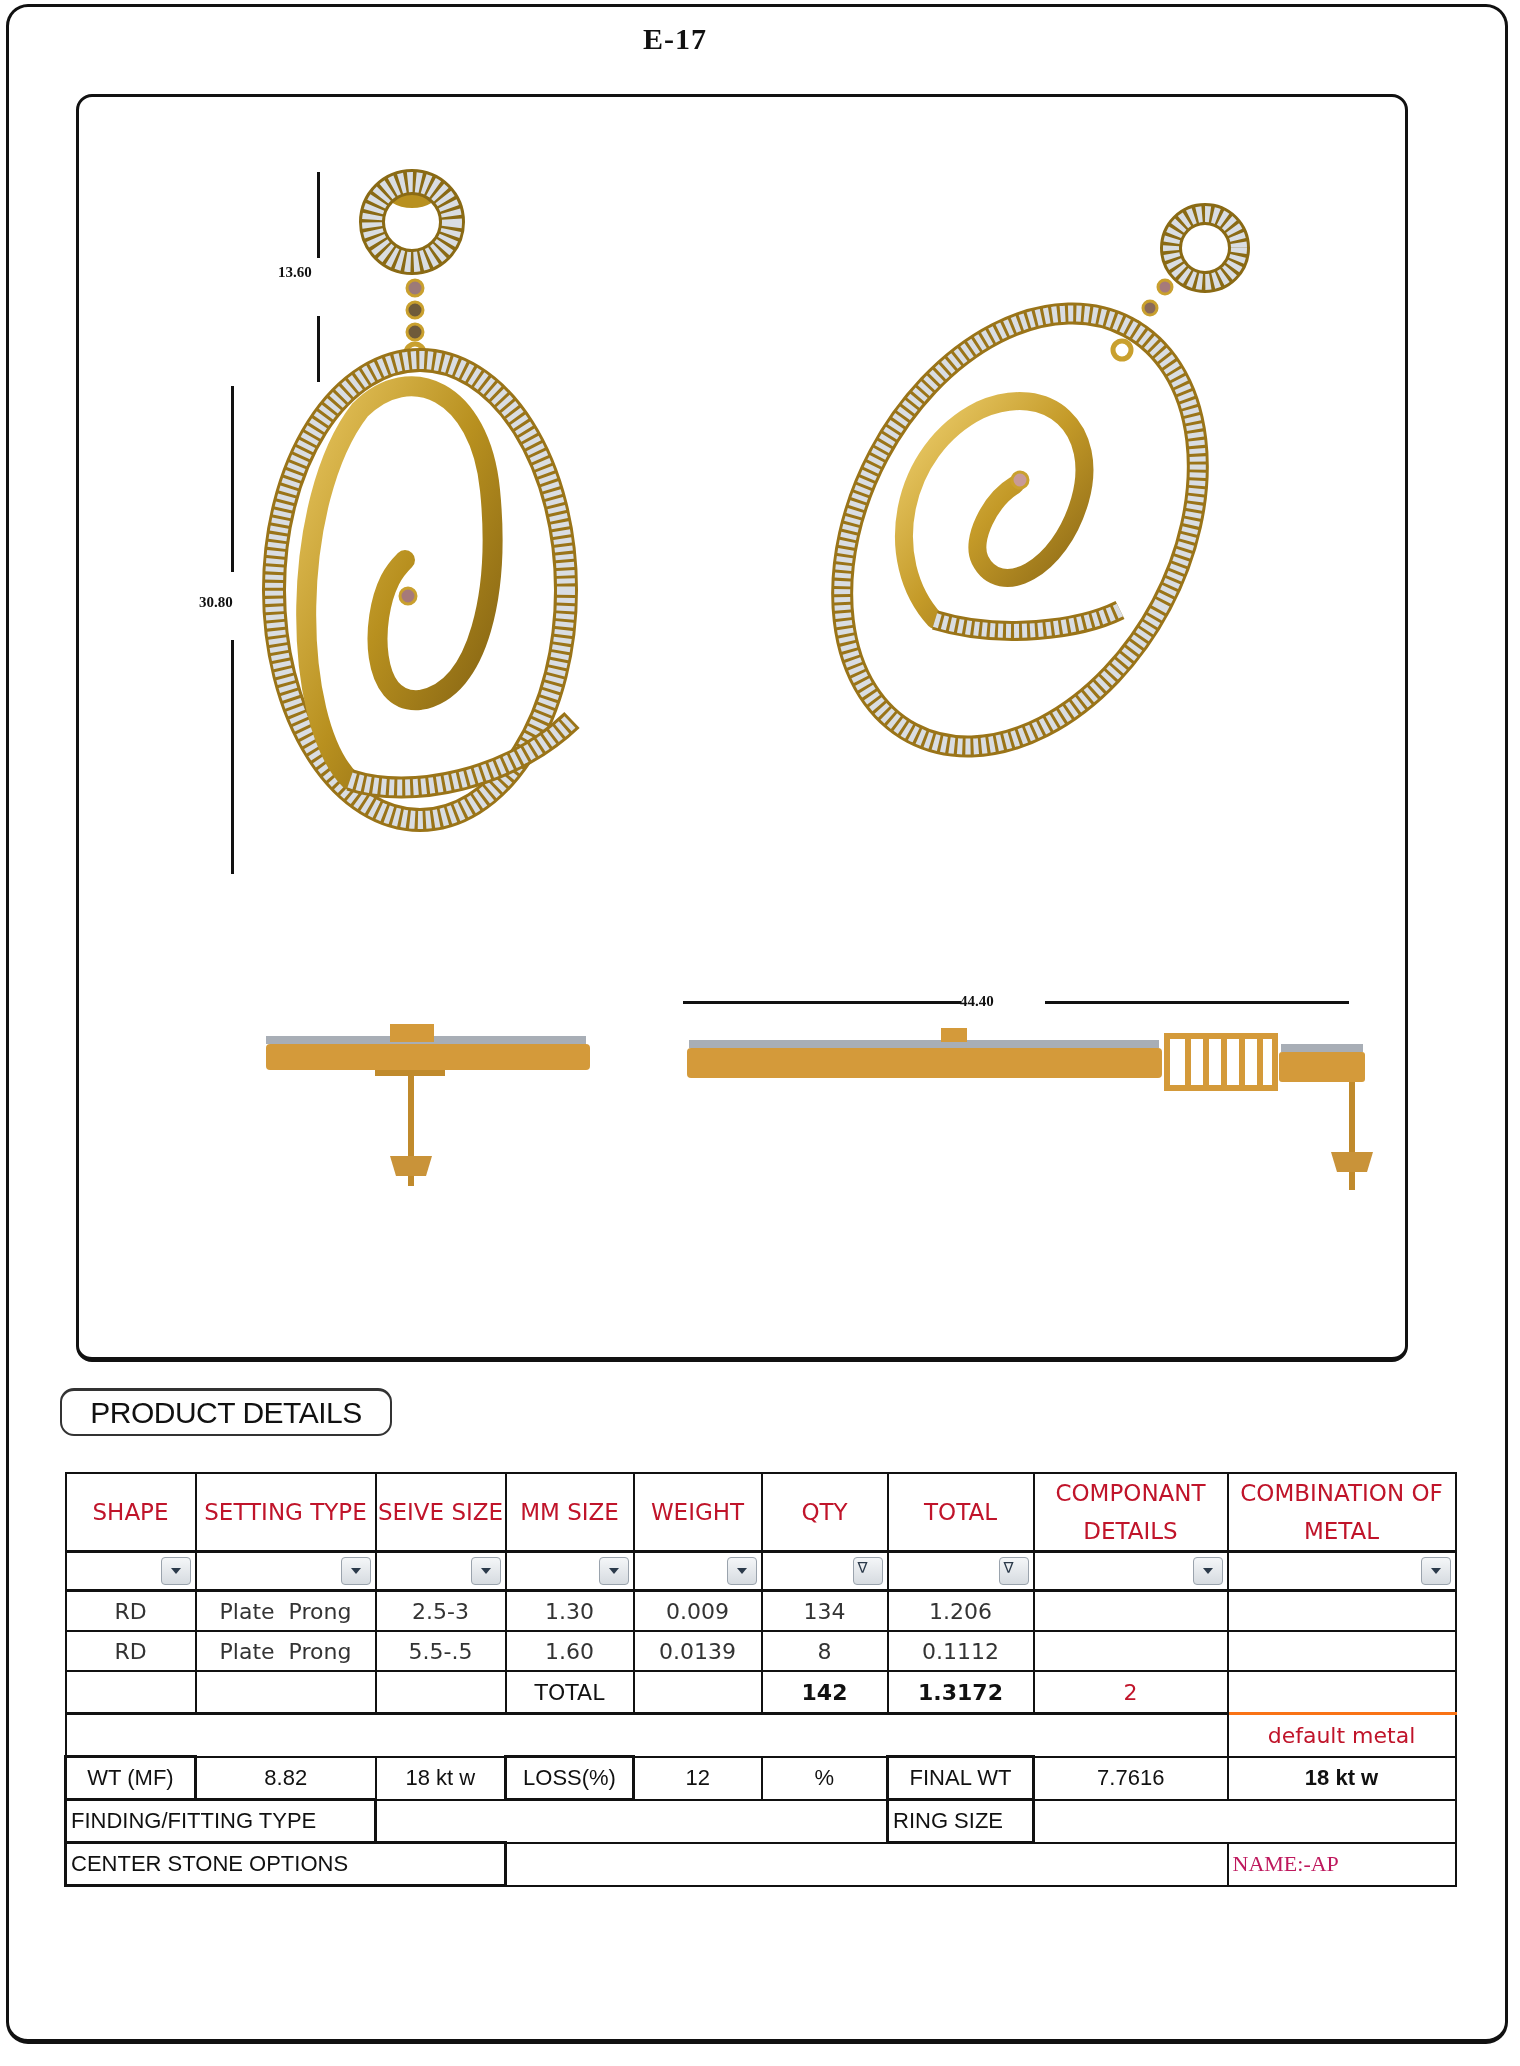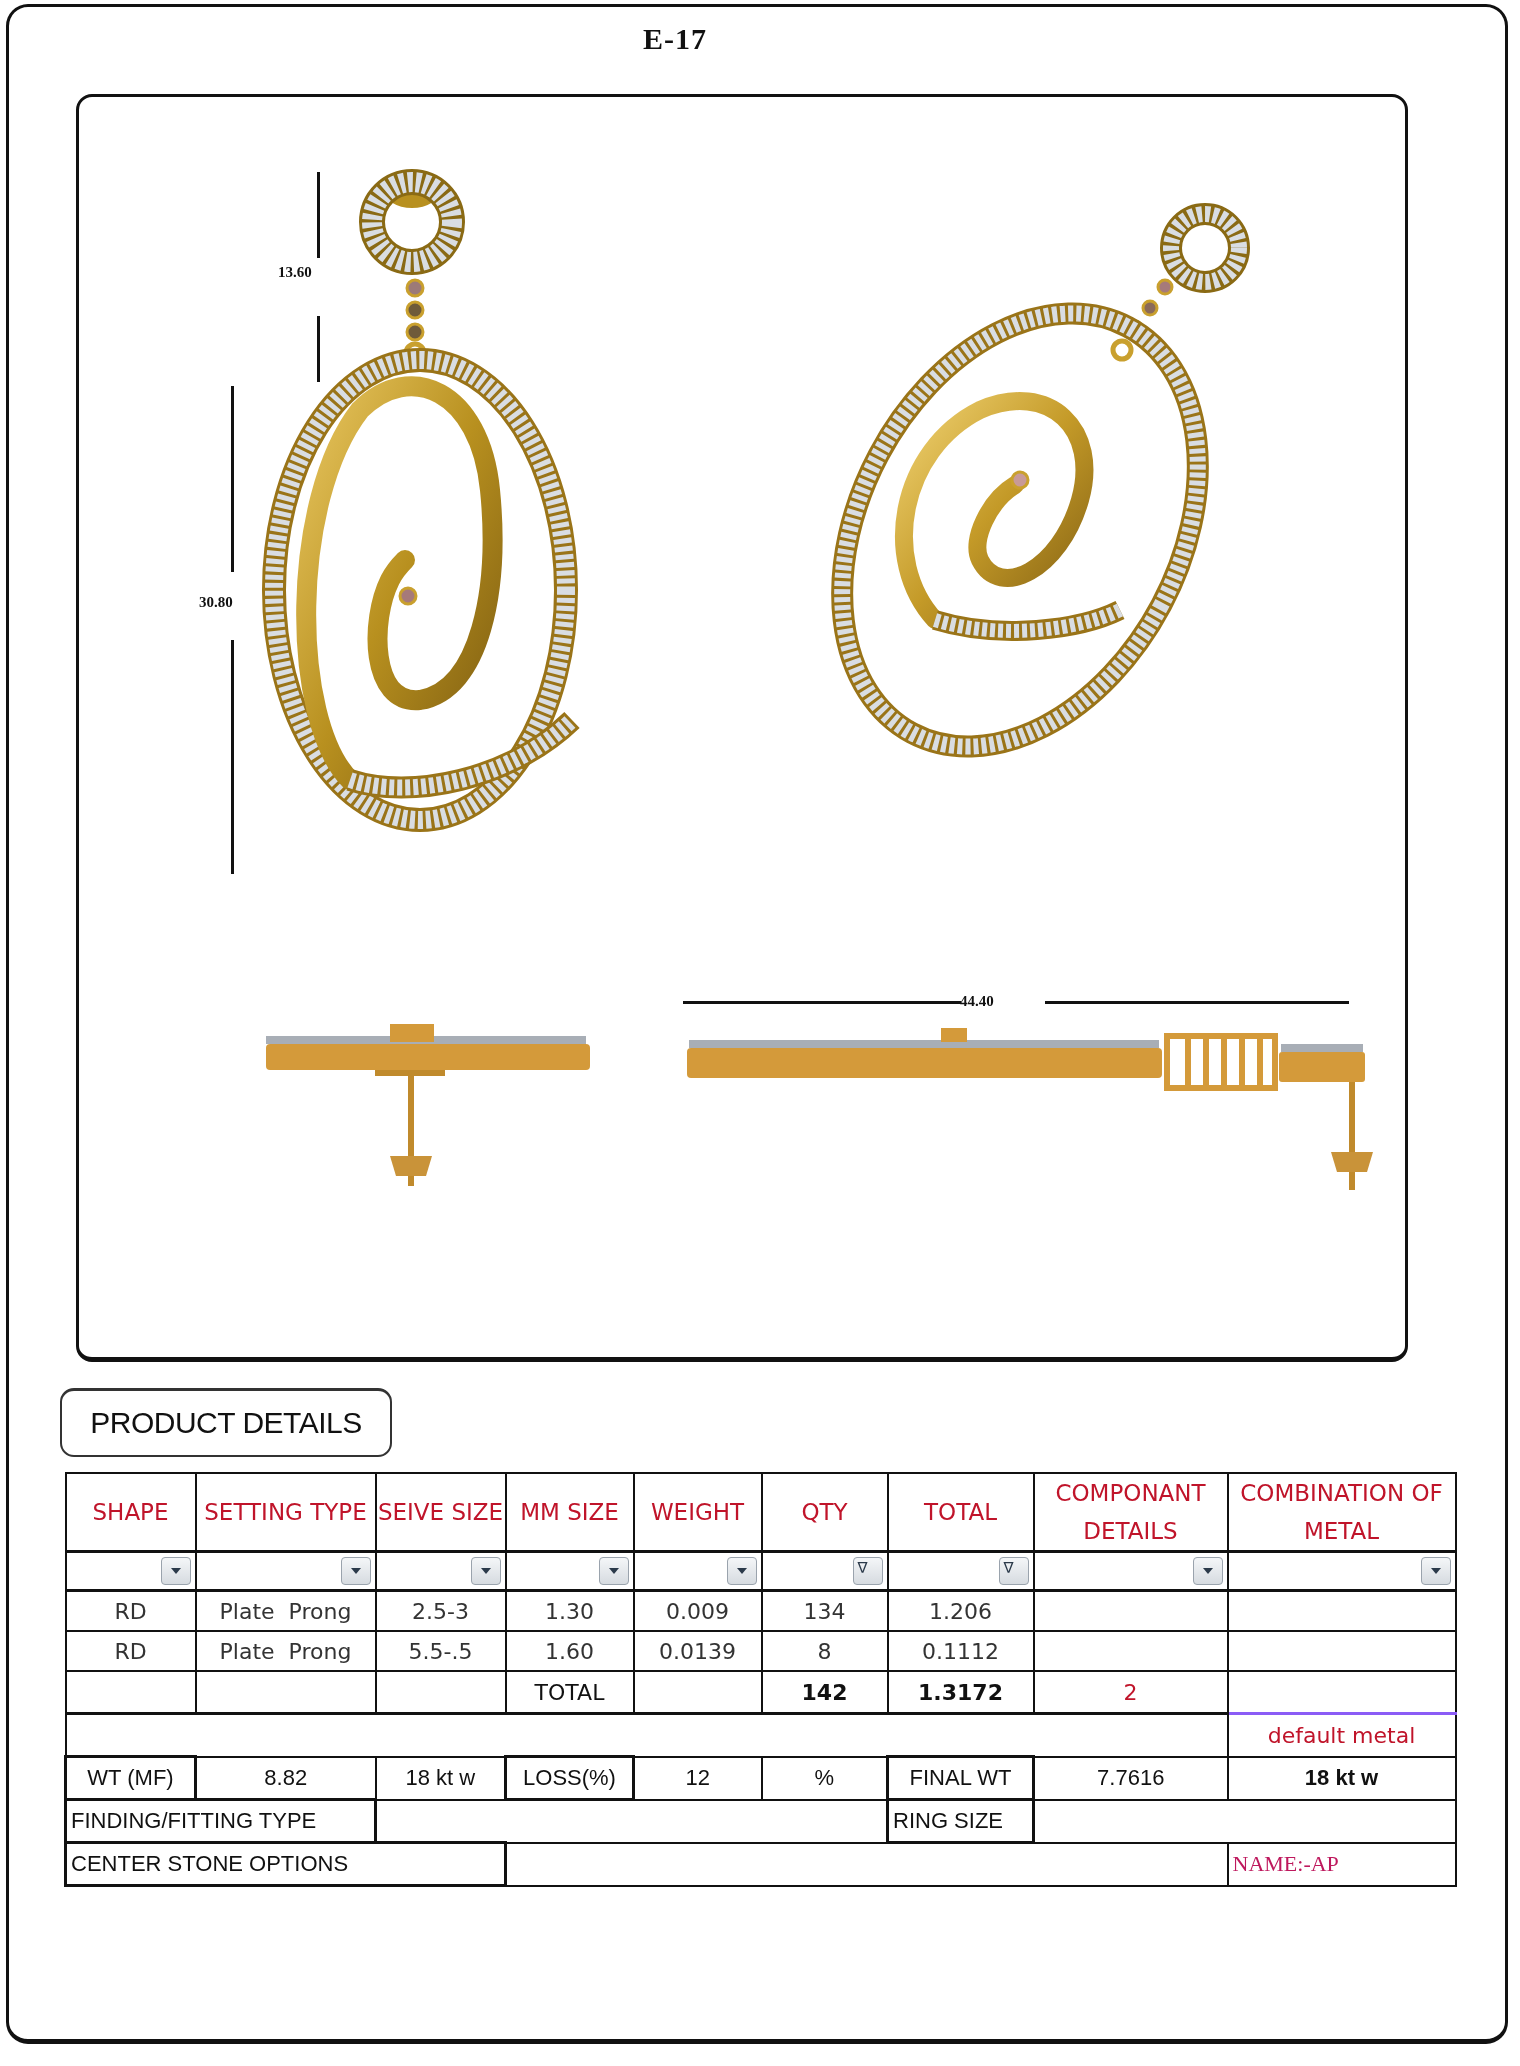--- a/index.html
+++ b/index.html
@@ -5,21 +5,21 @@
   html, body { margin:0; padding:0; background:#ffffff; }
   body { width:1520px; height:2066px; position:relative; overflow:hidden; font-family:"Liberation Sans", sans-serif; }
   .outer-frame { position:absolute; left:6px; top:4px; width:1502px; height:2040px; border:3px solid #111; border-bottom-width:5px; border-radius:22px; box-sizing:border-box; }
   .doc-title { position:absolute; left:0; width:100%; top:22px; text-align:center; font-family:"Liberation Serif", serif; font-weight:bold; font-size:30px; color:#111; letter-spacing:1px; }
   .doc-title span { position:relative; left:-85px; }
   .image-frame { position:absolute; left:76px; top:94px; width:1332px; height:1268px; border:3px solid #111; border-bottom-width:5px; border-radius:16px; box-sizing:border-box; background:#fff; }
   .dim-line { position:absolute; background:#111; }
   .dim-label { position:absolute; font-family:"Liberation Serif", serif; font-weight:bold; font-size:15px; color:#111; }
   svg { position:absolute; overflow:visible; }
 
-  .pd-badge { position:absolute; left:60px; top:1388px; width:332px; height:69px; border:2px solid #333; border-top-width:3px; border-radius:14px; box-sizing:border-box; display:flex; align-items:center; justify-content:center; font-size:30px; color:#111; letter-spacing:-0.5px; }
+  .pd-badge { position:absolute; left:60px; top:1388px; width:332px; height:48px; border:2px solid #333; border-top-width:3px; border-radius:14px; box-sizing:border-box; display:flex; align-items:center; justify-content:center; font-size:30px; color:#111; letter-spacing:-0.5px; }
 
   table.spec { position:absolute; left:64px; top:1472px; border-collapse:collapse; table-layout:fixed; width:1390px; }
   table.spec td { border:2px solid #111; text-align:center; vertical-align:middle; padding:0; font-family:"DejaVu Sans", sans-serif; font-size:22px; color:#333; overflow:hidden; white-space:nowrap; }
   table.spec tr.hdr td { height:76px; color:#c0142a; font-size:23px; line-height:38px; white-space:normal; border-bottom:3px solid #111; }
   table.spec tr.filter td { height:36px; text-align:right; padding-right:4px; border-bottom:3px solid #111;}
   .dd { display:inline-block; width:28px; height:26px; border:1px solid #9aa3ad; border-radius:4px; background:linear-gradient(#f4f6f8,#d6dbe0); vertical-align:middle; position:relative; }
   .dd::after { content:""; position:absolute; left:9px; top:10px; border-left:5px solid transparent; border-right:5px solid transparent; border-top:6px solid #2b3a4a; }
   .dd.filt::after { display:none; }
   .dd.filt span { position:absolute; left:4px; top:1px; font-size:15px; color:#2b3a4a; font-family:"DejaVu Sans", sans-serif; }
   table.spec tr.data td { height:38px; }
@@ -200,21 +200,21 @@
     <td></td>
     <td style="font-weight:normal">TOTAL</td>
     <td></td>
     <td>142</td>
     <td>1.3172</td>
     <td class="red">2</td>
     <td></td>
   </tr>
   <tr class="metal">
     <td colspan="8" style="border-top:3px solid #111"></td>
-    <td class="red" style="border-top:3px solid #8b5cf6">default metal</td>
+    <td class="red" style="border-top:3px solid #f97316">default metal</td>
   </tr>
   <tr class="wt">
     <td class="lbl">WT (MF)</td>
     <td>8.82</td>
     <td>18 kt w</td>
     <td class="lbl">LOSS(%)</td>
     <td>12</td>
     <td>%</td>
     <td class="lbl">FINAL WT</td>
     <td>7.7616</td>

